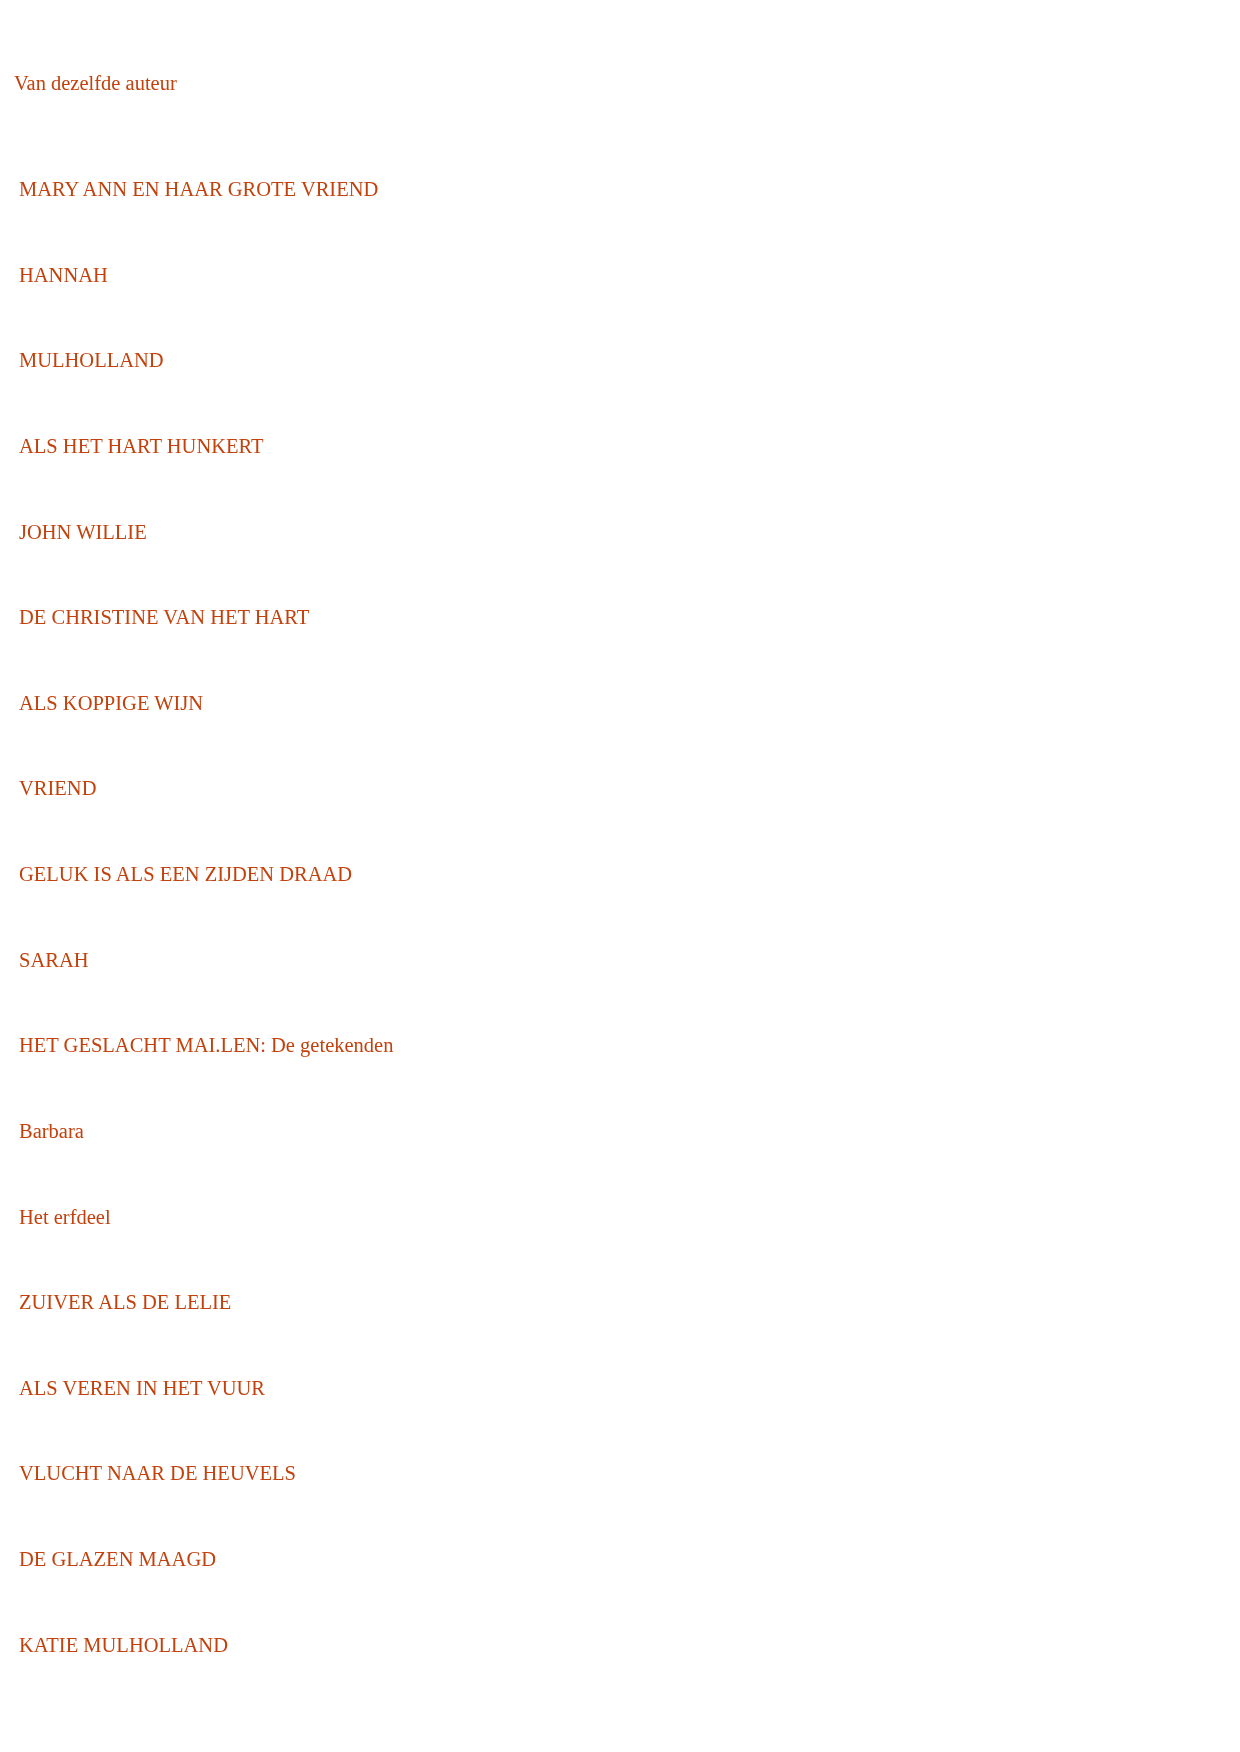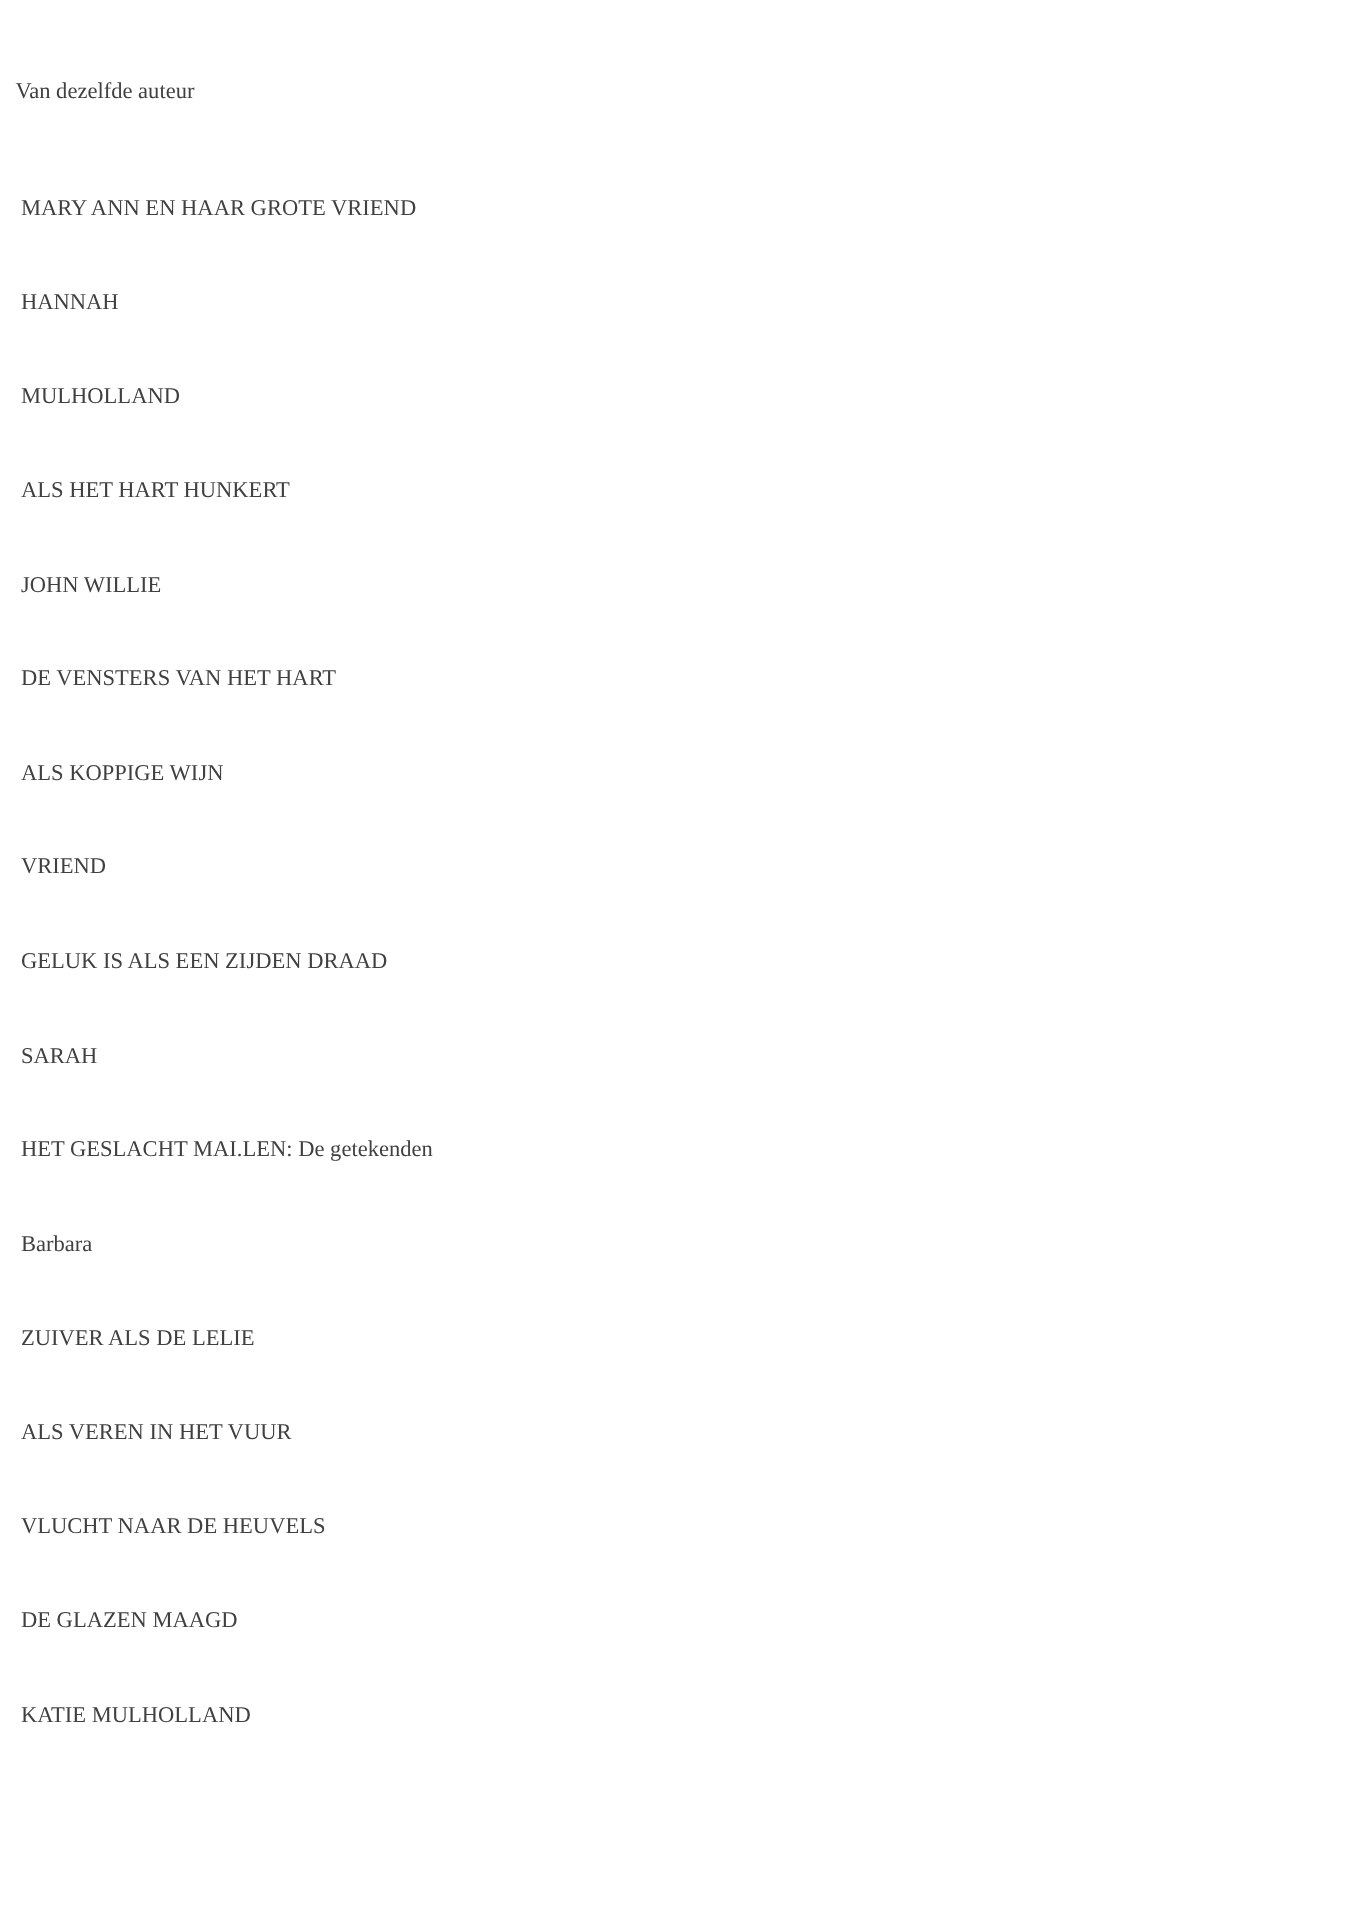--- a/index.html
+++ b/index.html
@@ -7,21 +7,21 @@
     padding: 0;
     background: #ffffff;
   }
   .page {
     position: relative;
     width: 1240px;
     height: 1752px;
     background: #ffffff;
     overflow: hidden;
     font-family: "Liberation Serif", "DejaVu Serif", serif;
-    color: #404040;
+    color: #c2410c;
   }
   .content {
     position: absolute;
     left: 14px;
     top: 21px;
     font-size: 20.5px;
     line-height: 25.2px;
     white-space: pre;
   }
   .heading {
@@ -38,26 +38,27 @@
 <body>
 
 <div class="page">
   <div class="content">
     <h1 class="heading">Van dezelfde auteur</h1>
     <div class="title-line">MARY ANN EN HAAR GROTE VRIEND</div>
     <div class="title-line">HANNAH</div>
     <div class="title-line">MULHOLLAND</div>
     <div class="title-line">ALS HET HART HUNKERT</div>
     <div class="title-line">JOHN WILLIE</div>
-    <div class="title-line">DE VENSTERS VAN HET HART</div>
+    <div class="title-line">DE CHRISTINE VAN HET HART</div>
     <div class="title-line">ALS KOPPIGE WIJN</div>
     <div class="title-line">VRIEND</div>
     <div class="title-line">GELUK IS ALS EEN ZIJDEN DRAAD</div>
     <div class="title-line">SARAH</div>
     <div class="title-line">HET GESLACHT MAI.LEN: De getekenden</div>
     <div class="title-line">Barbara</div>
+    <div class="title-line">Het erfdeel</div>
     <div class="title-line">ZUIVER ALS DE LELIE</div>
     <div class="title-line">ALS VEREN IN HET VUUR</div>
     <div class="title-line">VLUCHT NAAR DE HEUVELS</div>
     <div class="title-line">DE GLAZEN MAAGD</div>
     <div class="title-line">KATIE MULHOLLAND</div>
   </div>
 </div>
 
 </body></html>

